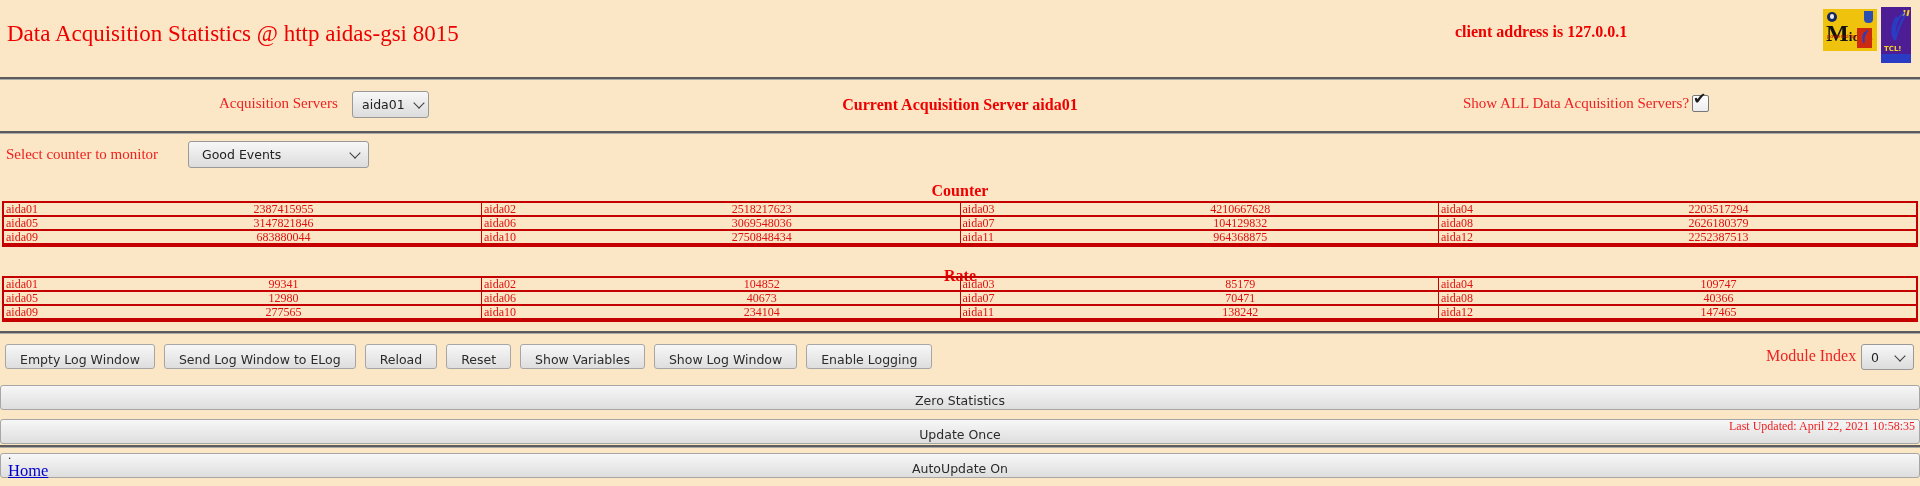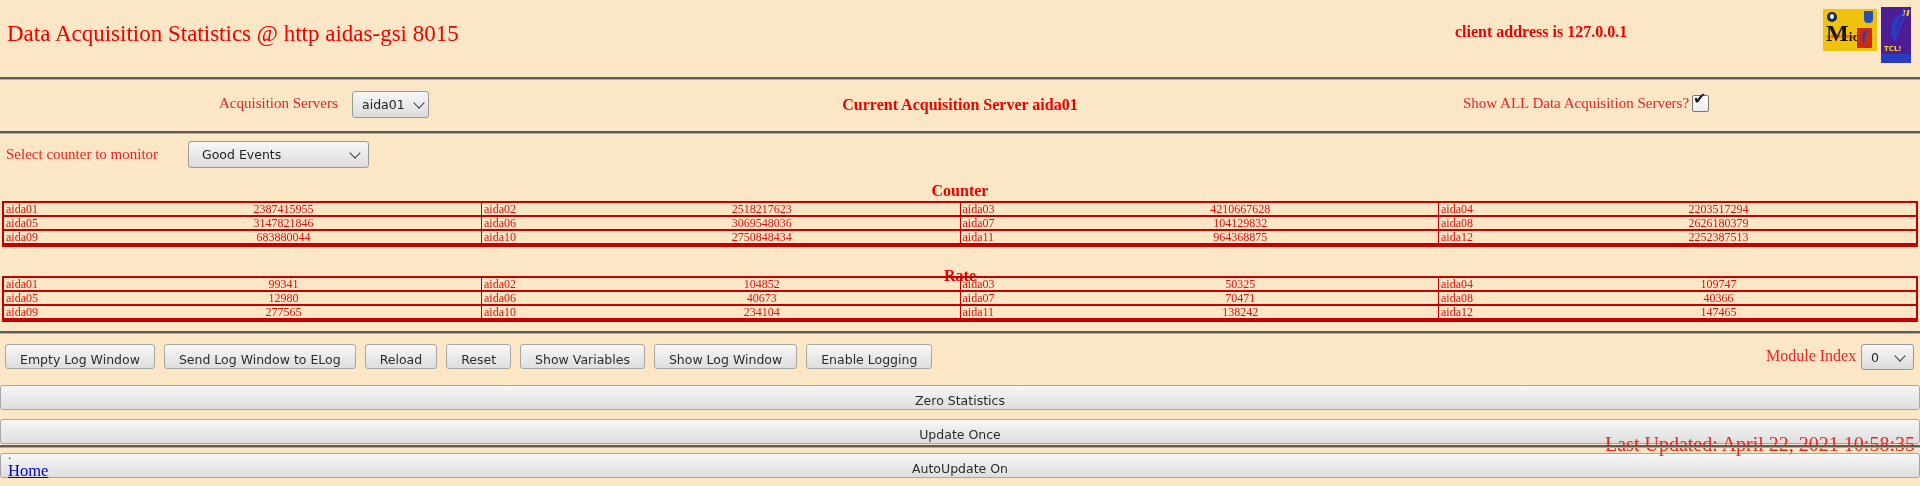--- a/index.html
+++ b/index.html
@@ -93,21 +93,21 @@
   .logo-tcl {
     position:absolute; left:1881px; top:7px; width:30px; height:56px;
     background:#4c1d95; cursor:pointer; overflow:hidden;
   }
   .t-quote { position:absolute; right:2px; top:3px; width:2px; height:6px; background:#F4D02A; transform:rotate(14deg); }
   .t-quote2 { right:6px; }
   .t-feather { position:absolute; left:3px; top:3px; }
   .t-name { position:absolute; left:3px; bottom:10px; font-size:7px; font-weight:bold; color:#F4D02A; font-family:"DejaVu Sans",sans-serif; }
   .t-band { position:absolute; left:0; bottom:0; width:100%; height:9px; background:#2A3BC4; text-align:center; }
   
-  .lastupd { position:absolute; right:5px; top:433px; font-size:20px; color:#EE2222; white-space:nowrap; }
+  .lastupd { position:absolute; right:5px; top:419px; font-size:12px; color:#EE2222; white-space:nowrap; }
   .dot { position:absolute; left:8px; top:447px; font-size:13px; color:#333; }
   .home { position:absolute; left:8px; top:461px; font-size:16.5px; color:#0000CC; text-decoration:underline; cursor:pointer; }
 </style>
 </head>
 <body>
 
 <div class="screen">
 
   <div class="title">Data Acquisition Statistics @ http aidas-gsi 8015</div>
   <div class="client">client address is 127.0.0.1</div>
@@ -255,21 +255,21 @@
           </td>
           <td>
             <div class="cellwrap">
               <span class="cname">aida02</span>
               <span class="cval">104852</span>
             </div>
           </td>
           <td>
             <div class="cellwrap">
               <span class="cname">aida03</span>
-              <span class="cval">50325</span>
+              <span class="cval">85179</span>
             </div>
           </td>
           <td>
             <div class="cellwrap">
               <span class="cname">aida04</span>
               <span class="cval">109747</span>
             </div>
           </td>
         </tr>
         <tr>

